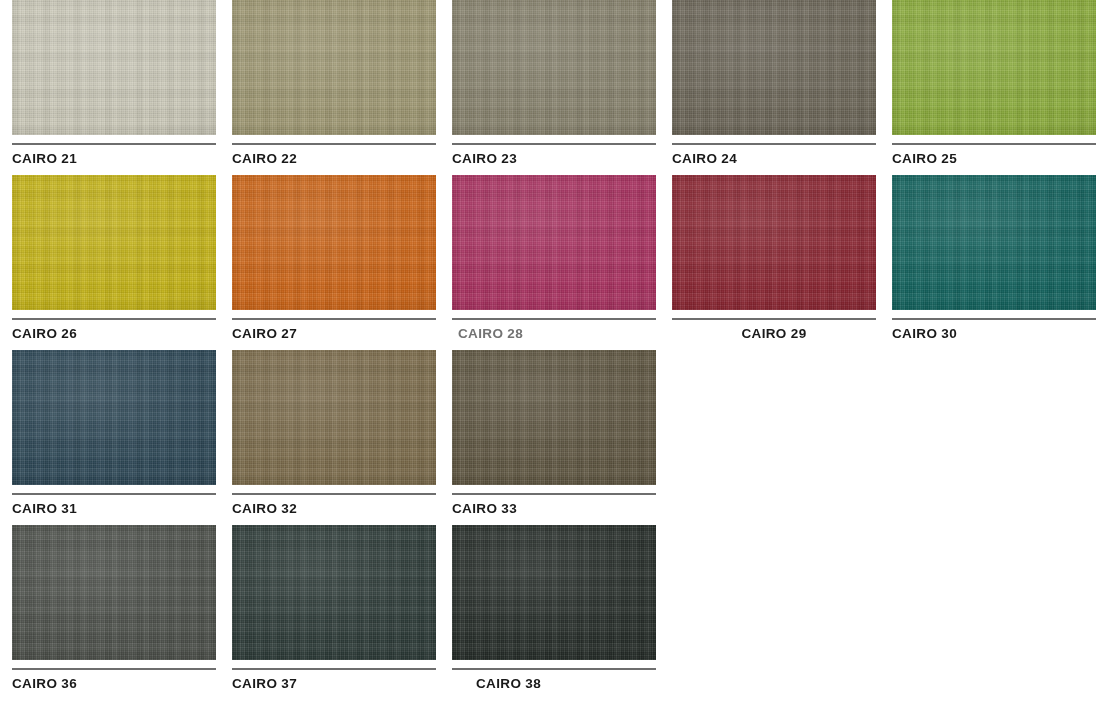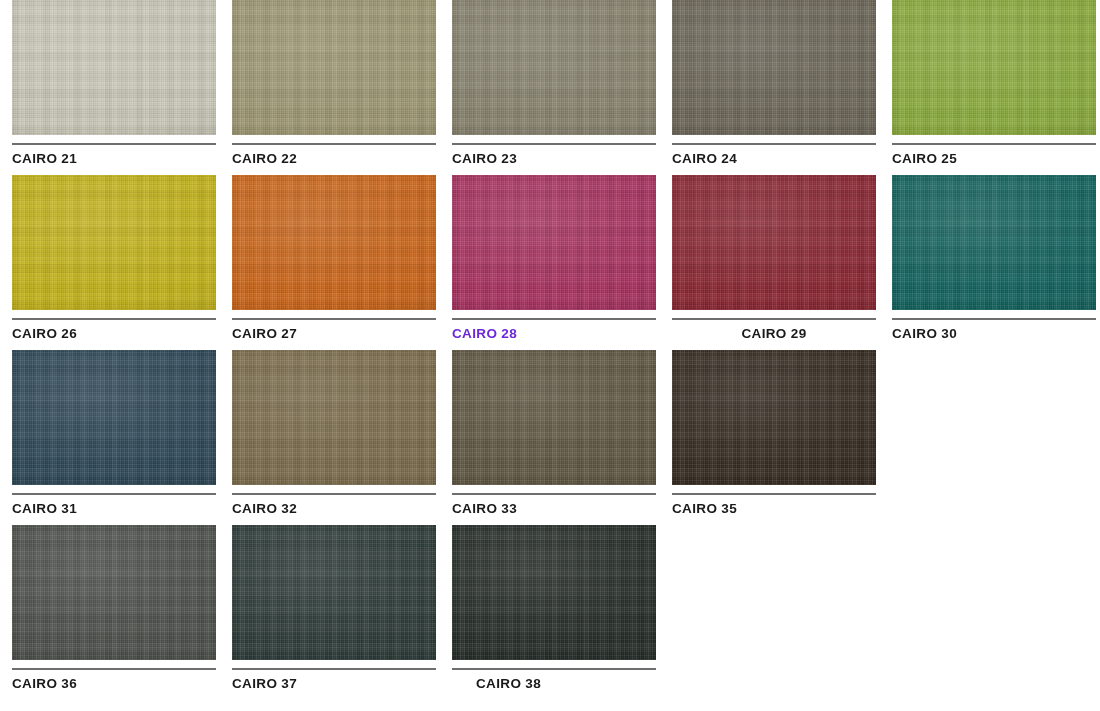--- a/index.html
+++ b/index.html
@@ -203,21 +203,21 @@
       <div class="swatch-rule" style="background: rgb(110, 110, 110);"></div>
       <div class="swatch-label" style="color: rgb(26, 26, 26);">CAIRO 27</div>
     </div>
     <div class="swatch-cell">
       <div class="swatch-chip" style="background-color: rgb(168, 47, 94);">
         <div class="weave"></div>
         <div class="slub"></div>
         <div class="sheen"></div>
       </div>
       <div class="swatch-rule" style="background: rgb(110, 110, 110);"></div>
-      <div class="swatch-label" style="color: #6d28d9;">CAIRO 28</div>
+      <div class="swatch-label" style="color: #737373; margin-left: 6px;">CAIRO 28</div>
     </div>
     <div class="swatch-cell">
       <div class="swatch-chip" style="background-color: rgb(138, 36, 48);">
         <div class="weave"></div>
         <div class="slub"></div>
         <div class="sheen"></div>
       </div>
       <div class="swatch-rule" style="background: rgb(110, 110, 110);"></div>
       <div class="swatch-label" style="color: rgb(26, 26, 26); text-align: center;">CAIRO 29</div>
     </div>
@@ -253,29 +253,20 @@
     </div>
     <div class="swatch-cell">
       <div class="swatch-chip" style="background-color: rgb(94, 85, 64);">
         <div class="weave"></div>
         <div class="slub"></div>
         <div class="sheen"></div>
       </div>
       <div class="swatch-rule" style="background: rgb(110, 110, 110);"></div>
       <div class="swatch-label" style="color: rgb(26, 26, 26);">CAIRO 33</div>
     </div>
-    <div class="swatch-cell">
-      <div class="swatch-chip" style="background-color: rgb(51, 41, 31);">
-        <div class="weave"></div>
-        <div class="slub"></div>
-        <div class="sheen"></div>
-      </div>
-      <div class="swatch-rule" style="background: rgb(110, 110, 110);"></div>
-      <div class="swatch-label" style="color: rgb(26, 26, 26);">CAIRO 35</div>
-    </div>
   </div>
 
   <div class="grid-row">
     <div class="swatch-cell">
       <div class="swatch-chip" style="background-color: rgb(75, 79, 73);">
         <div class="weave"></div>
         <div class="slub"></div>
         <div class="sheen"></div>
       </div>
       <div class="swatch-rule" style="background: rgb(110, 110, 110);"></div>

